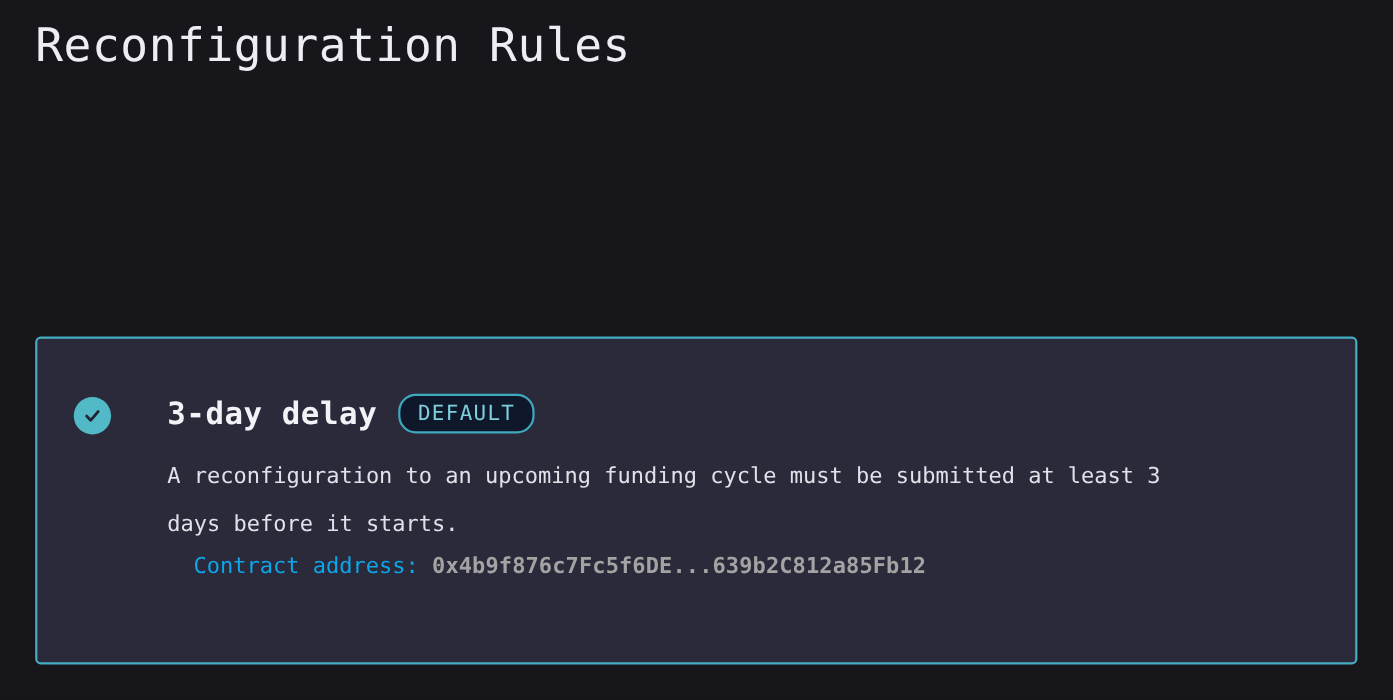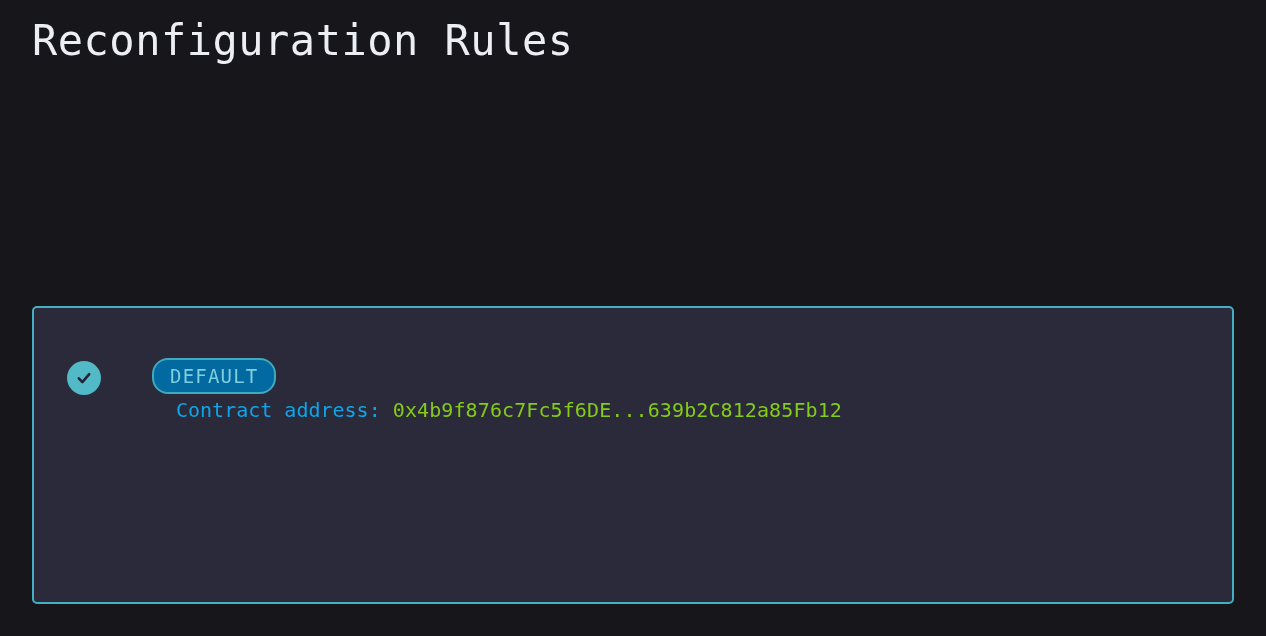--- a/index.html
+++ b/index.html
@@ -98,21 +98,21 @@
   }
 
   .badge {
     display: inline-flex;
     align-items: center;
     justify-content: center;
     height: 32px;
     padding: 0 16px;
     border: 2px solid #3fa9bd;
     border-radius: 16px;
-    background: #0369a1;
+    background: #0f172a;
     font-size: 19px;
     line-height: 19px;
     letter-spacing: 1.2px;
     color: #7ecfdc;
   }
 
   .card-desc {
     margin: 0;
     padding-top: 16px;
     font-size: 20px;
@@ -125,22 +125,22 @@
     padding-top: 1px;
     font-size: 20px;
     line-height: 31px;
     white-space: nowrap;
   }
   .addr-label {
     color: #0ea5e9;
     margin-left: 24px;
   }
   .addr-value {
-    color: #84cc16;
-    font-weight: normal;
+    color: #a3a3a3;
+    font-weight: bold;
     letter-spacing: 0.1px;
     text-align: center;
   }
 </style>
 </head>
 <body>
 
 <div class="page">
 
   <h1 class="page-title">Reconfiguration Rules</h1>
@@ -151,23 +151,25 @@
 
       <span class="check-circle">
         <svg width="20" height="20" viewBox="0 0 20 20" aria-hidden="true">
           <path d="M4.8 10.3 L8.4 14.1 L15.2 6.2" fill="none" stroke="#232335" stroke-width="2.6" stroke-linecap="round" stroke-linejoin="round"></path>
         </svg>
       </span>
 
       <div class="card-body">
 
         <div class="card-head">
+          <span class="card-title">3-day delay</span>
           <span class="badge">DEFAULT</span>
         </div>
 
+        <p class="card-desc">A reconfiguration to an upcoming funding cycle must be submitted at least 3 days before it starts.</p>
 
         <div class="card-addr">
           <span class="addr-label">Contract address:</span>
           <span class="addr-value">0x4b9f876c7Fc5f6DE...639b2C812a85Fb12</span>
         </div>
 
       </div>
     </div>
   </div>
 

